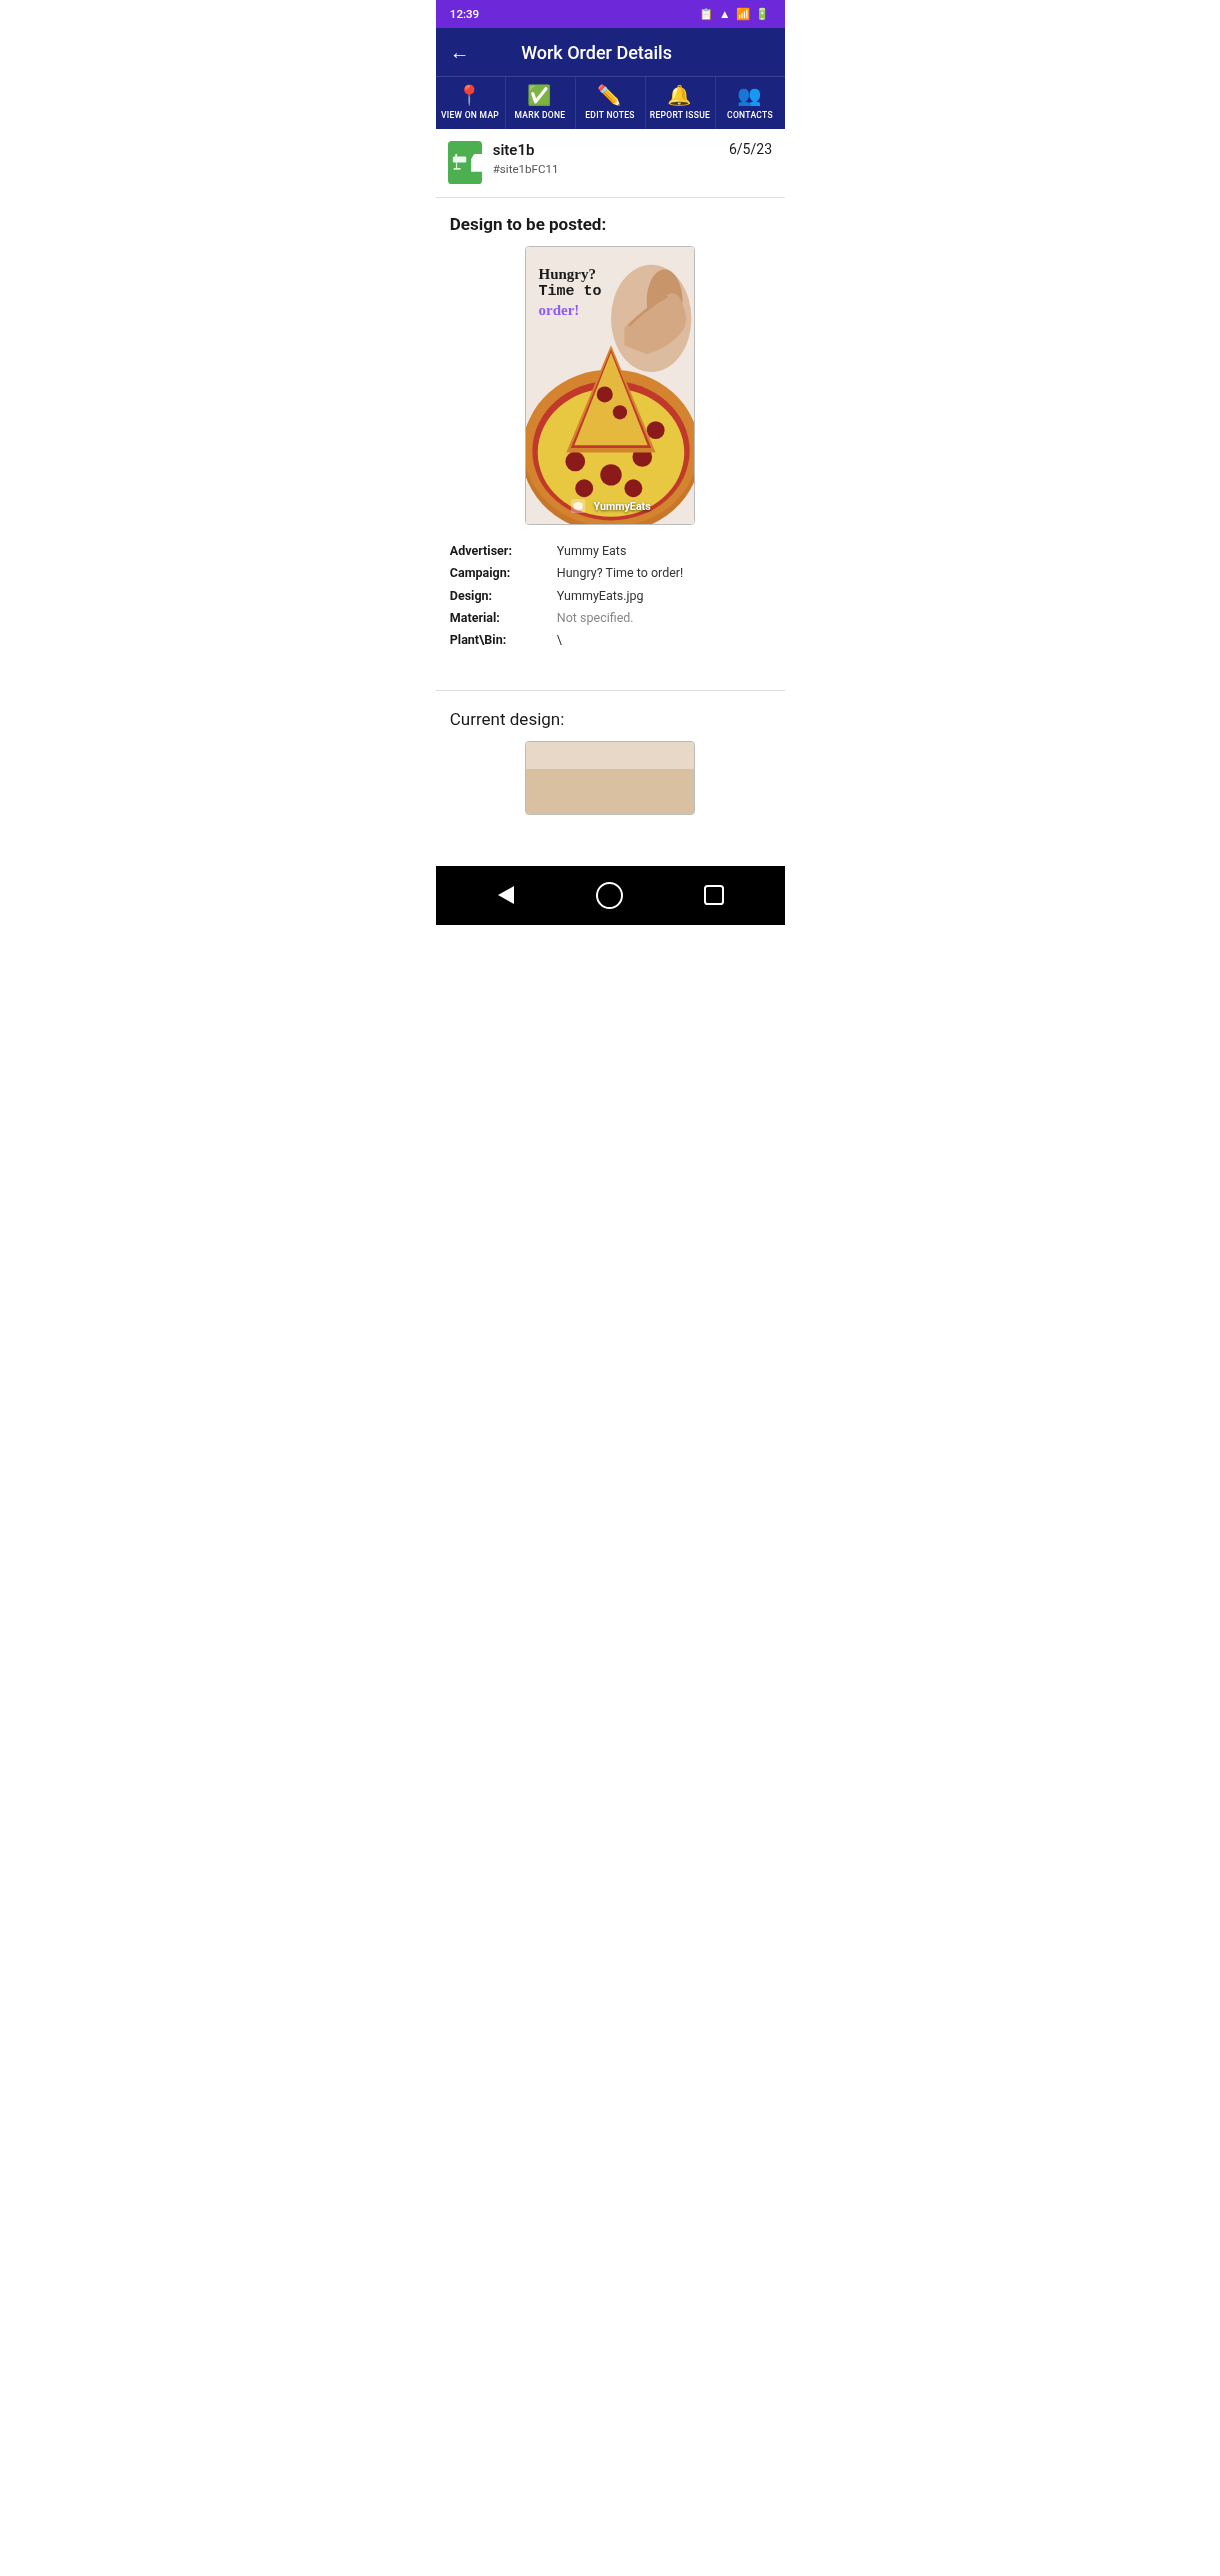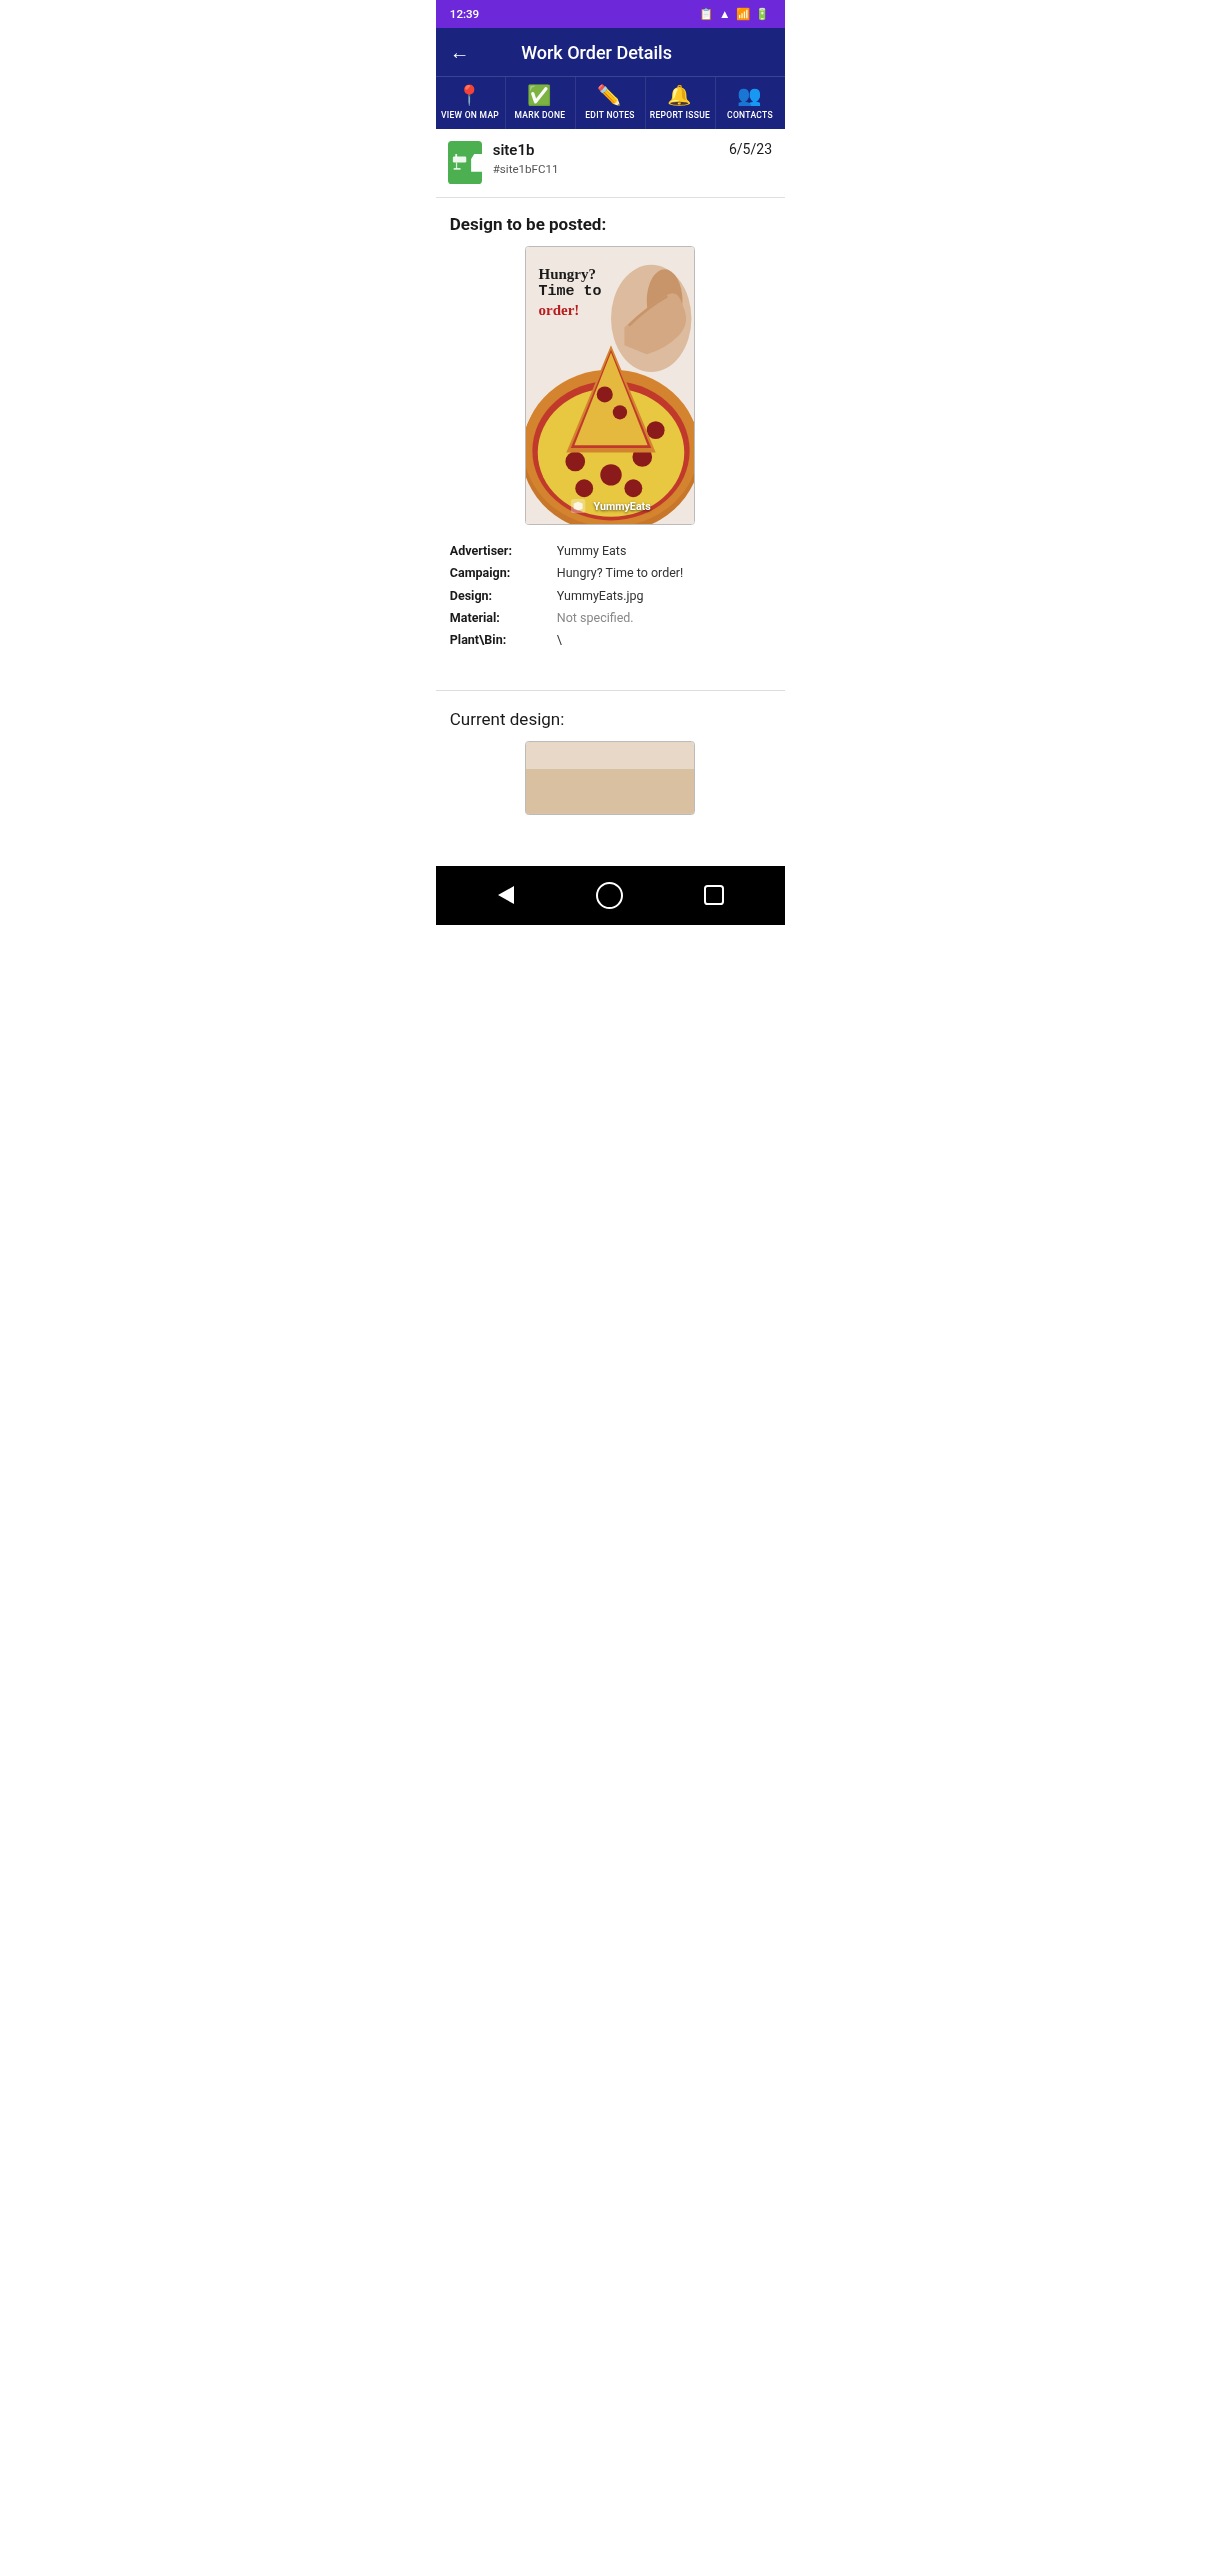--- a/index.html
+++ b/index.html
@@ -371,21 +371,21 @@
           <circle cx="105" cy="185" r="8" fill="#8B1A1A"></circle>
 
           <path d="M 110 90 Q 130 70 155 55 Q 170 45 175 65 Q 185 85 170 100 Q 155 115 135 120 L 110 110 Z" fill="#d4a882"></path>
           <path d="M 115 88 Q 135 68 158 55" stroke="#c8956a" stroke-width="3" fill="none"></path>
         </svg>
         
         
         <div class="design-overlay-text">
           <div style="font-size:15px;font-weight:900;color:#1a1a1a;font-family:Georgia,serif;">Hungry?</div>
           <div style="font-size:15px;font-weight:900;color:#1a1a1a;font-family:Liberation Mono, monospace;">Time to</div>
-          <div style="font-size:15px;font-weight:900;color:#b91c1c;font-family:Georgia,serif;">order!</div>
+          <div style="font-size:15px;font-weight:900;color:#8b5cf6;font-family:Georgia,serif;">order!</div>
         </div>
         
         
         <div class="design-logo">
           <svg width="14.3" height="14.3" viewBox="0 0 16 16">
             <rect width="16" height="16" rx="3" fill="rgba(255,255,255,0.3)"></rect>
             <path d="M3 5 L8 3 L13 5 L13 11 L8 13 L3 11 Z" fill="#fff" opacity="0.8"></path>
           </svg>
           <span style="font-size:10.7px;font-weight:700;color:#fff;text-shadow:0 0.9px 2.7px rgba(0,0,0,0.7);">YummyEats</span>
         </div>

